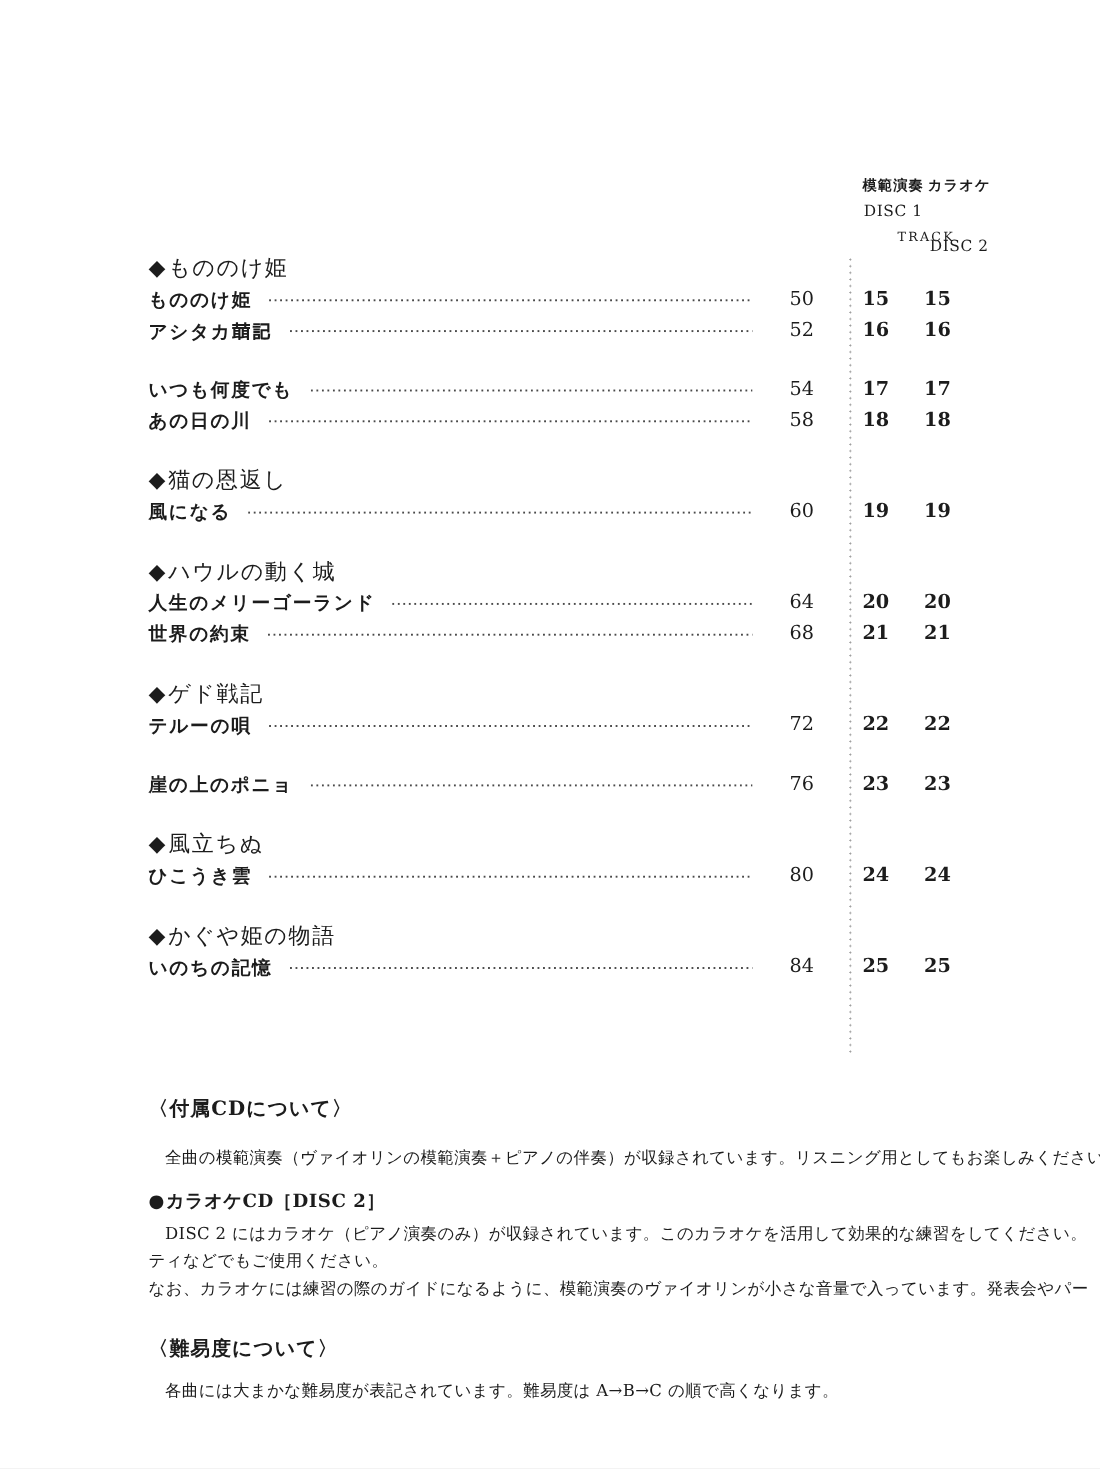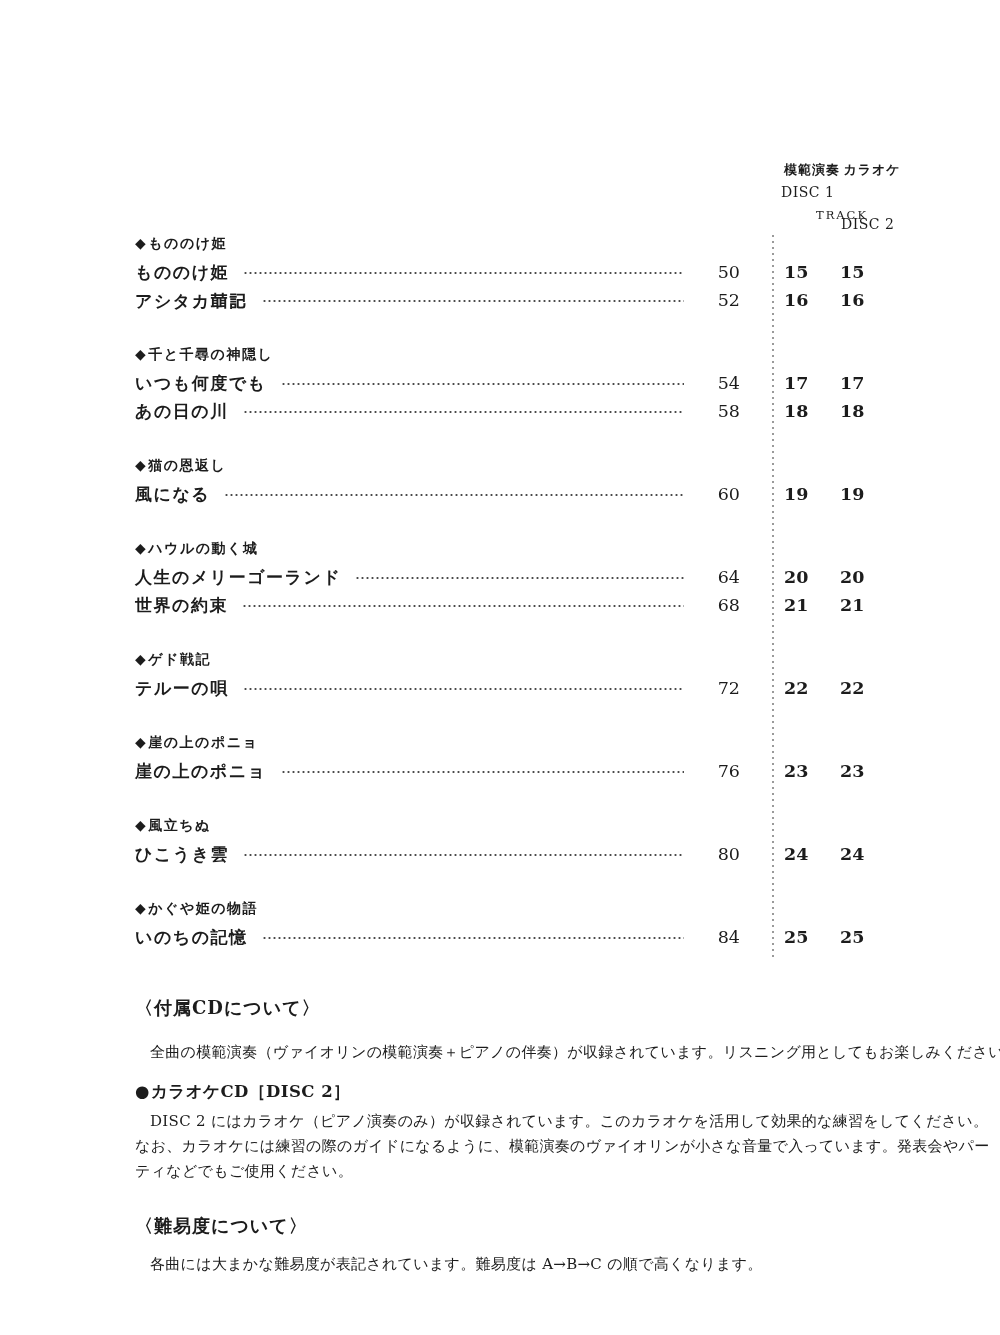--- a/index.html
+++ b/index.html
@@ -19,21 +19,21 @@
   .col-label {
     position: absolute; top: 0; height: 20px;
     font-size: 13px; font-weight: 600; letter-spacing: 1px;
     text-align: center; line-height: 20px; white-space: nowrap;
   }
   .col-label.demo    { left: 646px; width: 62px; }
   .col-label.karaoke { left: 706px; width: 62px; }
   .disc-label {
     position: absolute; top: 22px; height: 20px;
     font-size: 14px; letter-spacing: 0.5px;
-    text-align: left; line-height: 20px; white-space: nowrap;
+    text-align: center; line-height: 20px; white-space: nowrap;
   }
   .disc-label.demo    { left: 646px; width: 62px; }
   .disc-label.karaoke { left: 706px; width: 62px; margin-top: 32px; }
   .track-label {
     position: absolute; top: 48px; left: 649px; width: 116px;
     font-size: 11.5px; letter-spacing: 2px; text-align: center;
   }
 
   
   .v-divider {
@@ -42,21 +42,21 @@
     background-image: radial-gradient(circle, #9a9a9a 0.8px, transparent 1px);
     background-size: 2px 6px;
     background-repeat: repeat-y;
   }
 
   
   .toc { position: absolute; left: 135px; top: 229px; width: 765px; }
   .toc-section { margin-bottom: 26px; }
   .toc-heading {
     height: 29px; line-height: 29px;
-    font-size: 14px; font-weight: 700; letter-spacing: 1.5px;
+    font-size: 20px; font-weight: 400; letter-spacing: 1.5px;
     white-space: nowrap;
   }
   .toc-heading .marker { margin-right: 1px; }
   .toc-row { display: flex; align-items: center; height: 28px; }
   .song {
     font-size: 17px; font-weight: 600; letter-spacing: 1.5px;
     white-space: nowrap; flex: 0 0 auto;
   }
   .leader {
     flex: 1 1 auto; height: 14px;
@@ -128,21 +128,20 @@
         <div class="toc-row">
           <span class="song">アシタカ𦻙記</span>
           <span class="leader"></span>
           <span class="page-num">52</span>
           <span class="gap"></span>
           <span class="track-num t1">16</span>
           <span class="track-num t2">16</span>
         </div>
       </div>
       <div class="toc-section">
-        <div class="toc-heading"><span class="marker">◆</span><span>千と千尋の神隠し</span></div>
         <div class="toc-row">
           <span class="song">いつも何度でも</span>
           <span class="leader"></span>
           <span class="page-num">54</span>
           <span class="gap"></span>
           <span class="track-num t1">17</span>
           <span class="track-num t2">17</span>
         </div>
         <div class="toc-row">
           <span class="song">あの日の川</span>
@@ -188,21 +187,20 @@
         <div class="toc-row">
           <span class="song">テルーの唄</span>
           <span class="leader"></span>
           <span class="page-num">72</span>
           <span class="gap"></span>
           <span class="track-num t1">22</span>
           <span class="track-num t2">22</span>
         </div>
       </div>
       <div class="toc-section">
-        <div class="toc-heading"><span class="marker">◆</span><span>崖の上のポニョ</span></div>
         <div class="toc-row">
           <span class="song">崖の上のポニョ</span>
           <span class="leader"></span>
           <span class="page-num">76</span>
           <span class="gap"></span>
           <span class="track-num t1">23</span>
           <span class="track-num t2">23</span>
         </div>
       </div>
       <div class="toc-section">
@@ -231,22 +229,22 @@
 
   <div class="notes">
     <div class="notes-heading">〈付属CDについて〉</div>
     <div id="cd-items">
         <div class="note-item">
           <div class="note-line indent">全曲の模範演奏（ヴァイオリンの模範演奏＋ピアノの伴奏）が収録されています。リスニング用としてもお楽しみください。</div>
         </div>
         <div class="note-item">
           <div class="note-item-heading"><span class="bullet">●</span><span>カラオケCD［DISC 2］</span></div>
           <div class="note-line indent">DISC 2 にはカラオケ（ピアノ演奏のみ）が収録されています。このカラオケを活用して効果的な練習をしてください。</div>
+          <div class="note-line">ティなどでもご使用ください。</div>
           <div class="note-line">なお、カラオケには練習の際のガイドになるように、模範演奏のヴァイオリンが小さな音量で入っています。発表会やパー</div>
-          <div class="note-line">ティなどでもご使用ください。</div>
         </div>
       </div>
     <div class="difficulty-heading">〈難易度について〉</div>
     <div id="difficulty-body">
         <div class="note-line indent">各曲には大まかな難易度が表記されています。難易度は A→B→C の順で高くなります。</div>
       </div>
   </div>
 
 </div>
 

